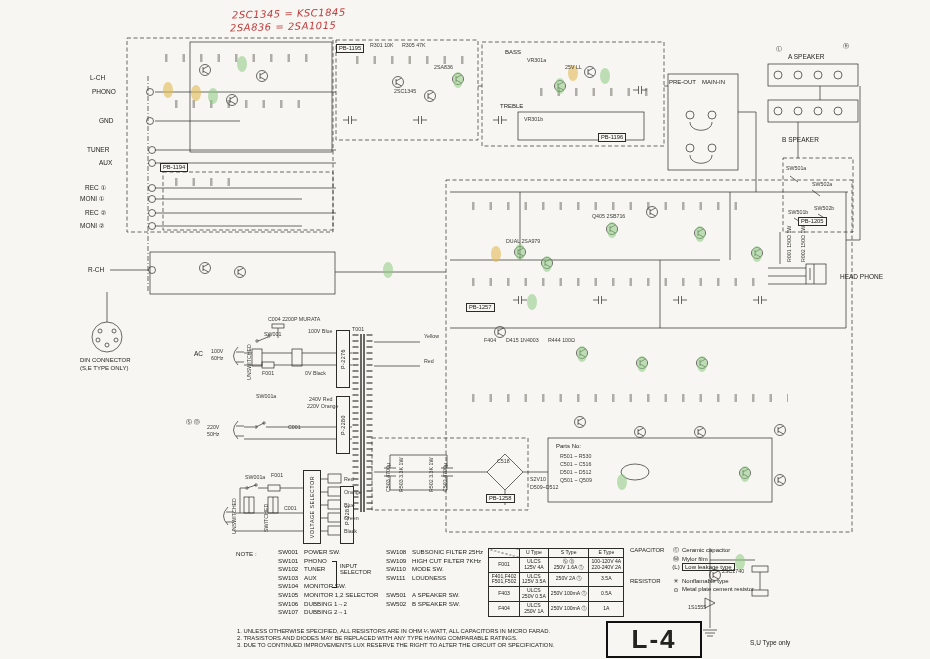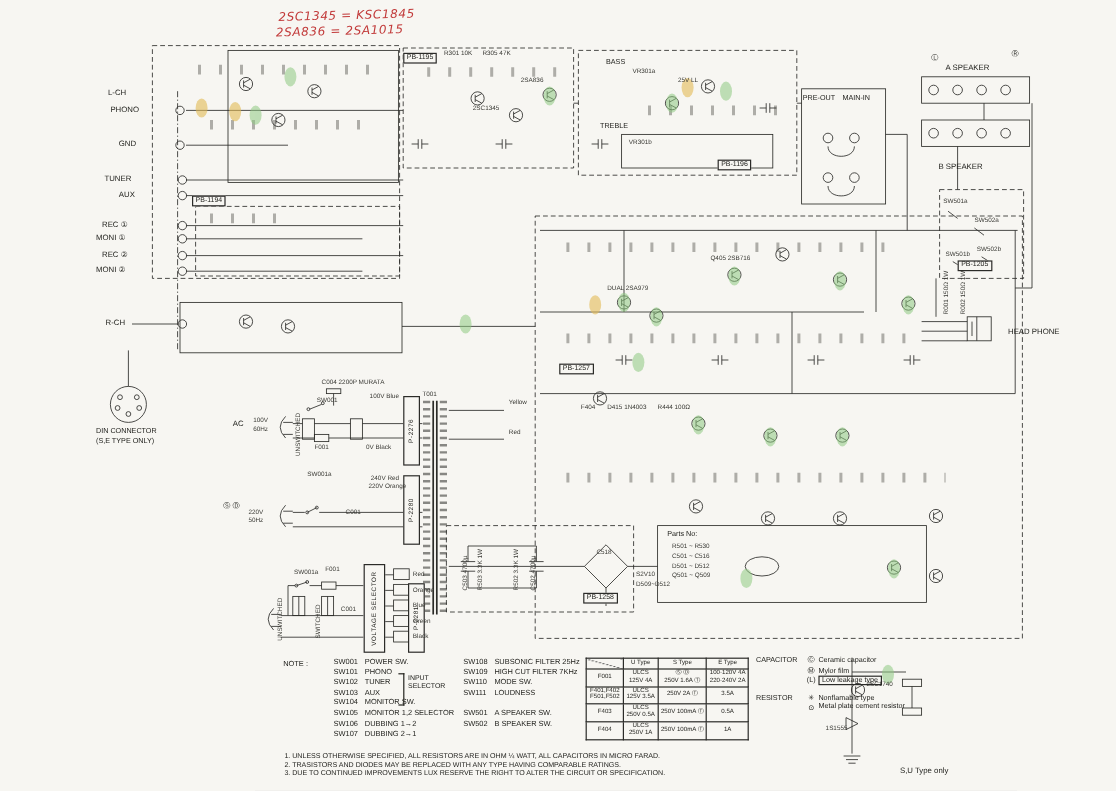--- a/index.html
+++ b/index.html
@@ -468,15 +468,18 @@
     <span class="lgt"></span><span class="lgs">(L)</span><span class="boxed">Low leakage type</span>
   </div>
   <div class="lgrow" style="margin-top:4px">
     <span class="lgt">RESISTOR</span><span class="lgs">✳</span><span>Nonflamable type</span>
   </div>
   <div class="lgrow">
     <span class="lgt"></span><span class="lgs">⊙</span><span style="display:inline-block;width:80px;white-space:normal;vertical-align:top;line-height:1.1">Metal plate cement resistor</span>
   </div>
 </div>
 
+<div class="logo">
+      <span>L-4</span>
+    </div>
 <span class="lbl" style="left:750px;top:639px;font-size:6.5px">S,U Type only</span>
 
 </div>
 
 </body></html>

